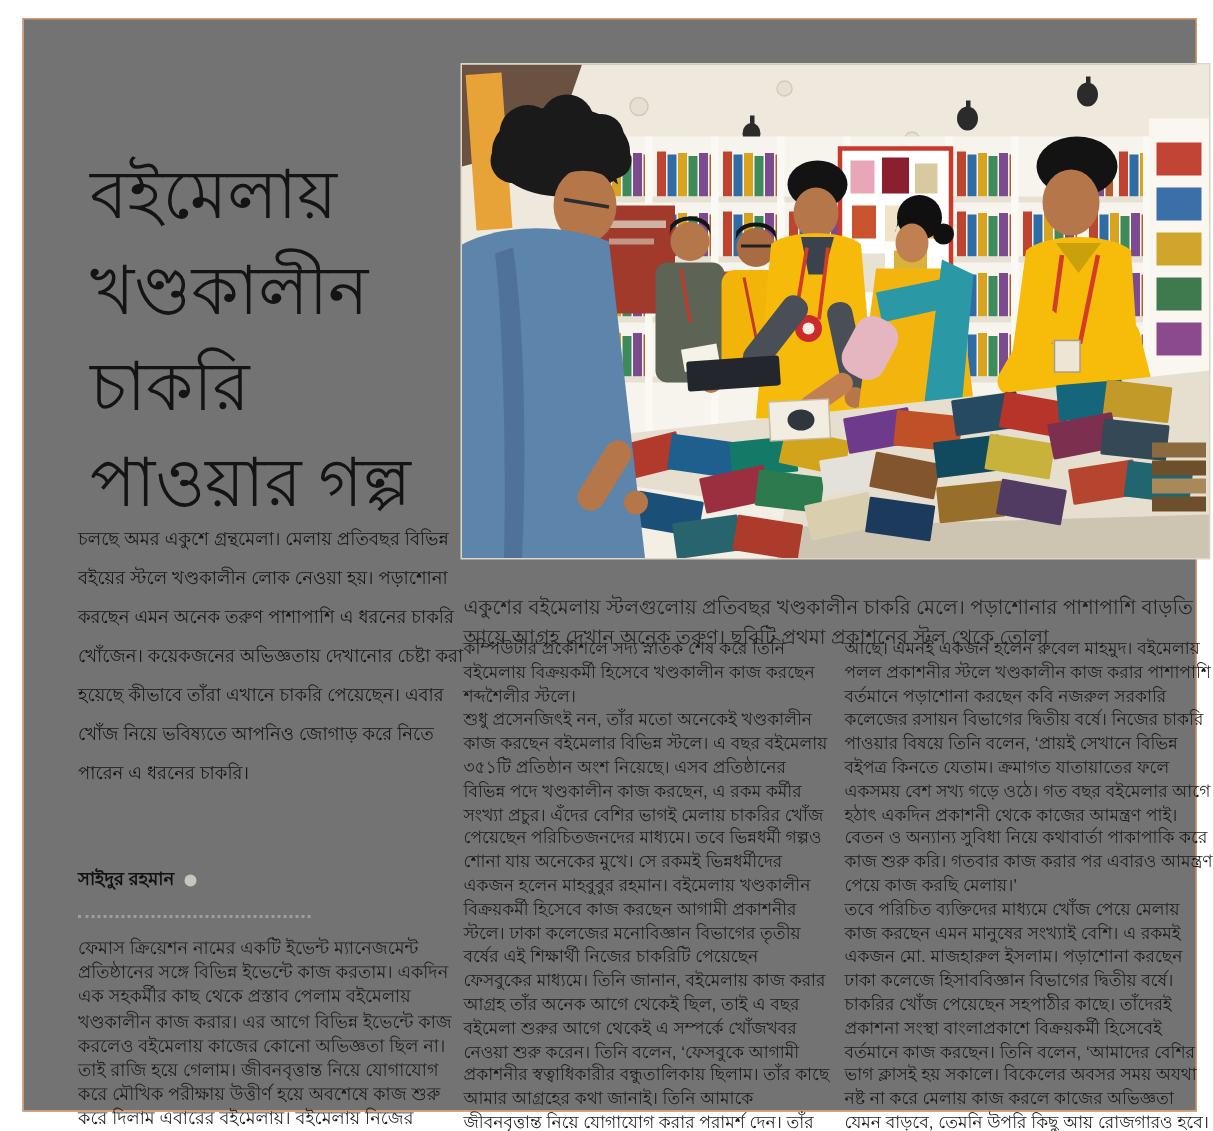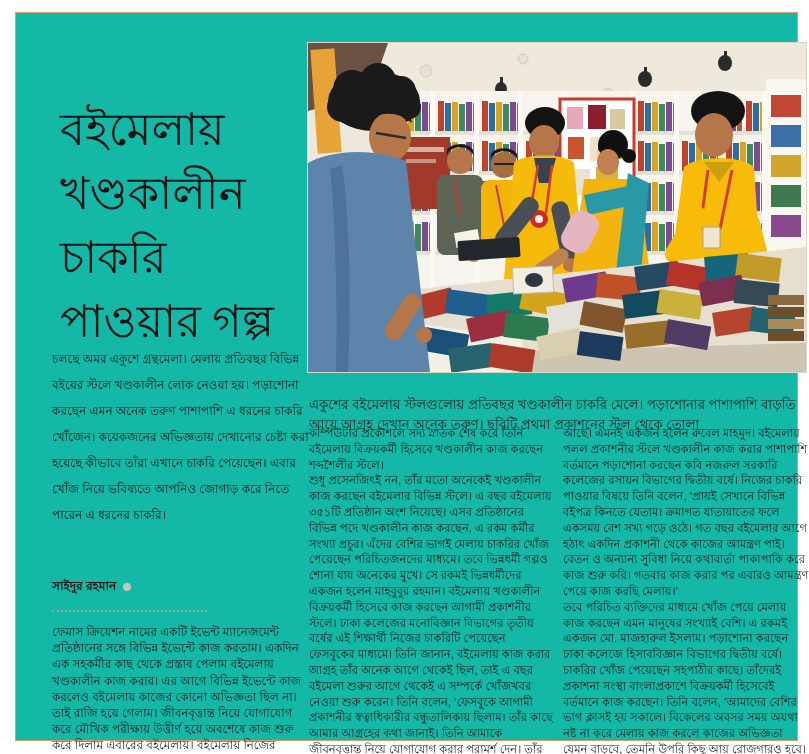--- a/index.html
+++ b/index.html
@@ -1,19 +1,19 @@
 <!DOCTYPE html>
 <html><head>
 <meta charset="utf-8">
 <style>
   html,body{margin:0;padding:0;background:#ffffff;}
   body{width:809px;height:754px;position:relative;overflow:hidden;
        font-family:"Liberation Sans", sans-serif;color:#1a1a1a;}
   .frame{position:absolute;left:15px;top:12px;width:783px;height:729px;
-         border:1.5px solid #d89a6c;background:#14b8a6;box-sizing:border-box;}
+         border:1.5px solid #d89a6c;background:#737373;box-sizing:border-box;}
   .headline{position:absolute;left:44px;top:64px;width:245px;
             font-family:"Liberation Serif", serif;color:#141414;}
   .headline .hl-line{font-size:45px;line-height:64px;white-space:nowrap;font-weight:500;}
   .standfirst{position:absolute;left:36px;top:333px;width:262px;
               font-size:12px;line-height:26px;color:#161616;}
   .byline-row{position:absolute;left:36px;top:564px;font-size:12px;font-weight:bold;color:#111;}
   .byline-dot{display:inline-block;width:8px;height:8px;border-radius:50%;
               background:#c3c9ba;margin-left:7px;vertical-align:middle;}
   .byline-rule{position:absolute;left:36px;top:597px;width:155px;height:0;
                border-bottom:2px dotted #9aa09c;}

